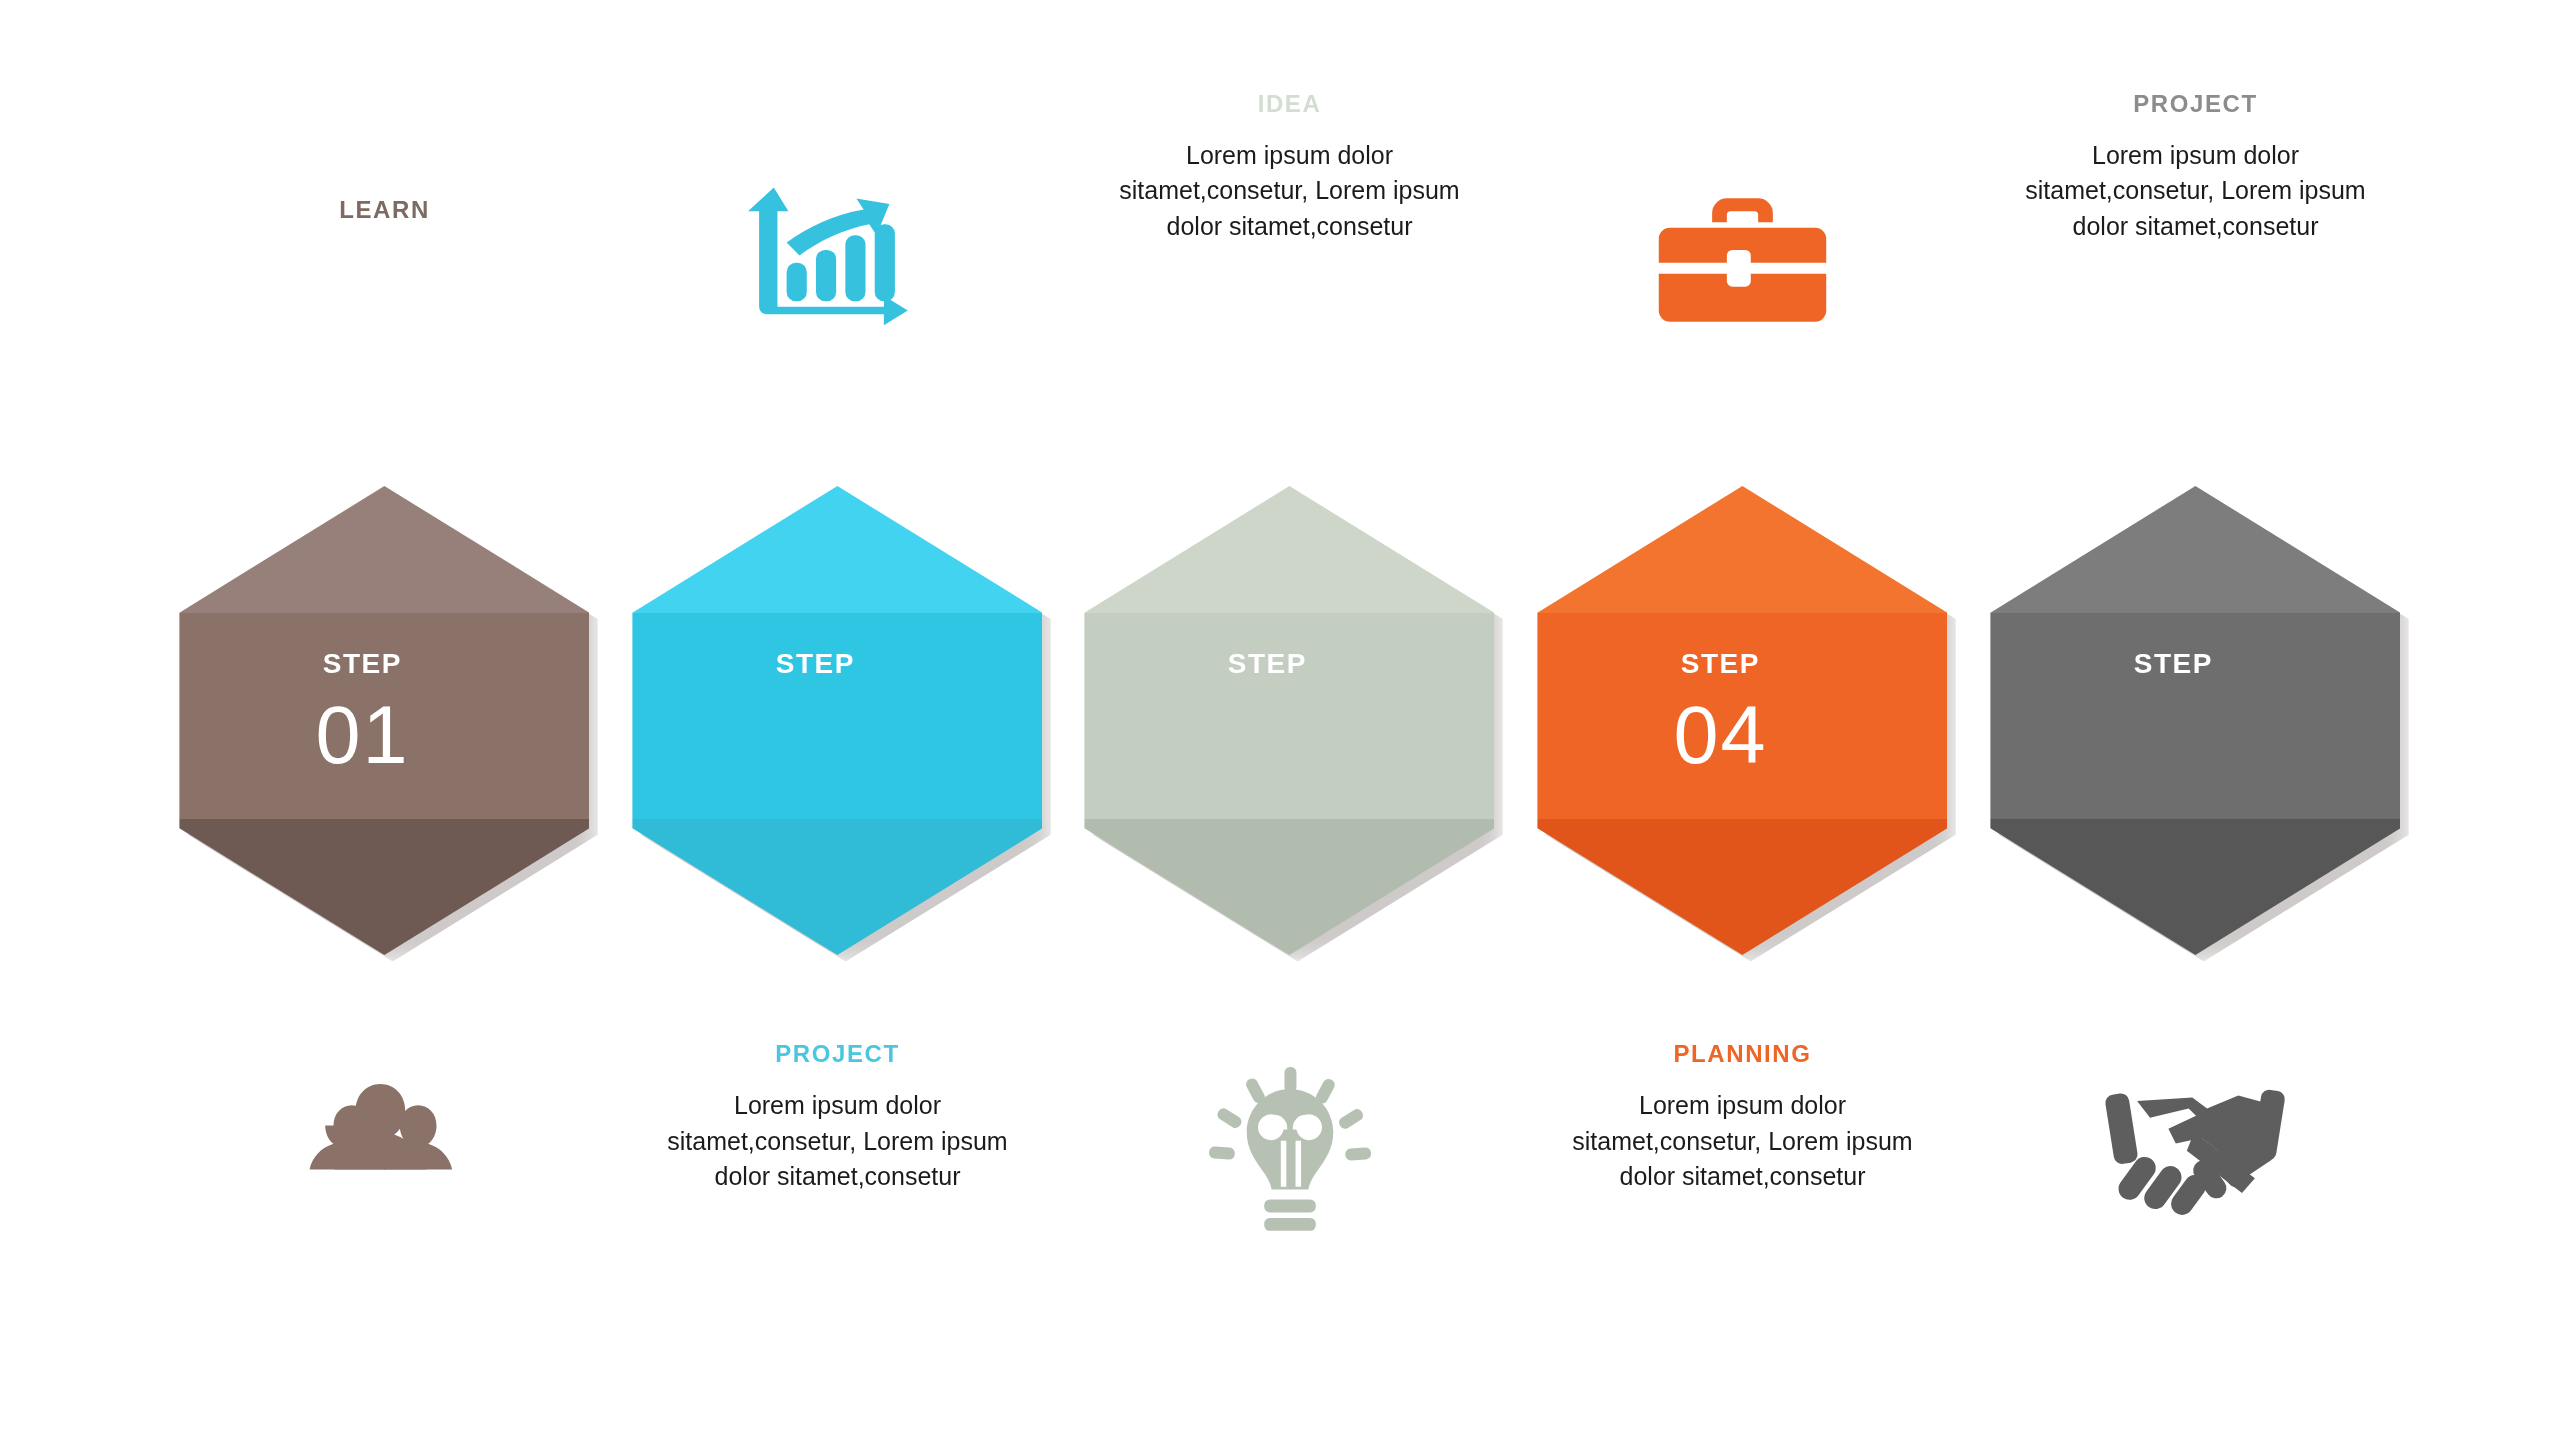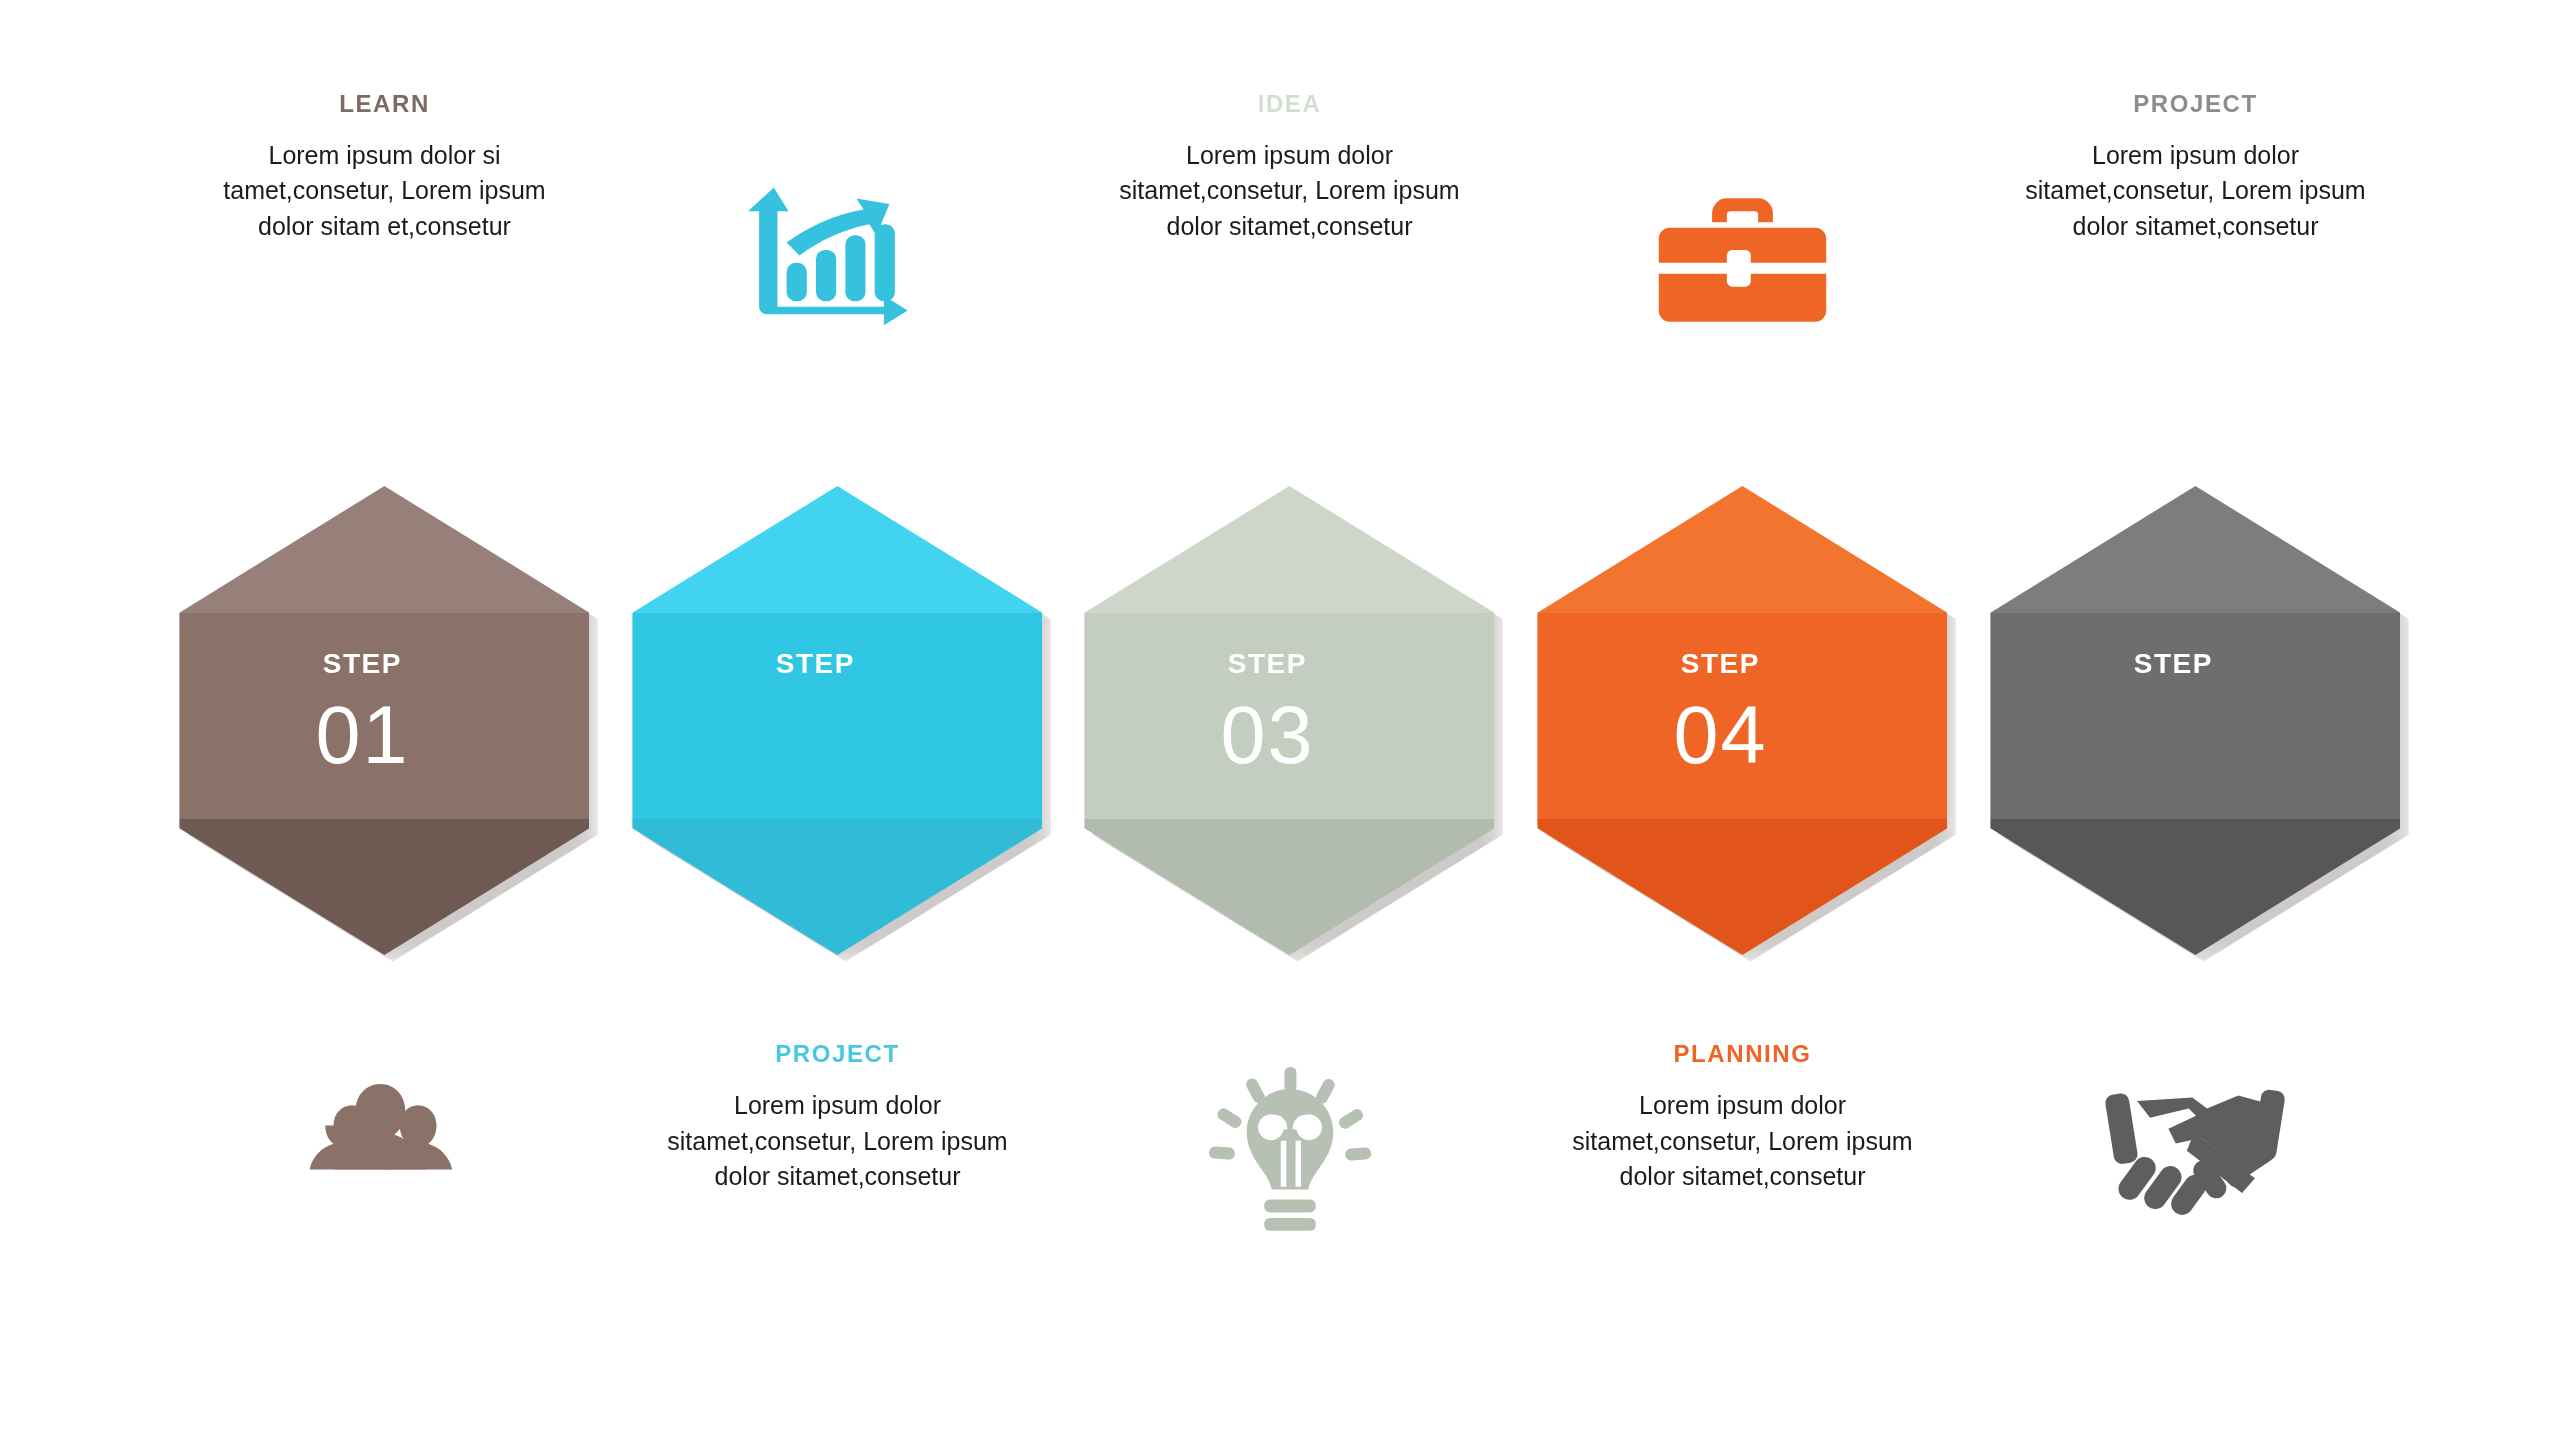--- a/index.html
+++ b/index.html
@@ -137,21 +137,20 @@
         <div class="hex">
           <div class="band band-top" style="background:#97807a"></div>
           <div class="band band-mid" style="background:#8a7268"></div>
           <div class="band band-bottom" style="background:#6e5a52"></div>
         </div>
         <div class="hex-label step-word">STEP</div>
         <div class="hex-label step-num">01</div>
       </div>
       <div class="txt-block above">
         <div class="txt-title" style="color:#7d6a62">LEARN</div>
-        <div class="txt-body">Lorem ipsum dolor si tamet,consetur, Lorem ipsum dolor sitam et,consetur</div>
       </div>
       <div class="icon-slot below">
         <svg width="184" height="129" viewBox="0 0 200 140">
           <g fill="#8a7268">
             <path d="M44 46c0-13 9-22 20-22s20 9 20 22c0 9-4 16-9 20 13 4 23 14 26 28H18c3-14 13-24 26-28-5-4-9-11-9-20z"></path>
             <path d="M116 46c0-13 9-22 20-22s20 9 20 22c0 9-4 16-9 20 13 4 23 14 26 28h-74c3-14 13-24 26-28-5-4-9-11-9-20z"></path>
             <path d="M68 30c0-17 12-29 27-29s27 12 27 29c0 12-5 21-12 26 18 6 31 20 35 38H45c4-18 17-32 35-38-7-5-12-14-12-26z"></path>
           </g>
         </svg>
       </div>
@@ -185,21 +184,20 @@
     </div>
     <div class="col" style="left: 1078px;">
       <div class="hex-wrap">
         <div class="hex-shadow"></div>
         <div class="hex">
           <div class="band band-top" style="background:#cdd6c9"></div>
           <div class="band band-mid" style="background:#c3cdc0"></div>
           <div class="band band-bottom" style="background:#b2bcae"></div>
         </div>
         <div class="hex-label step-word">STEP</div>
-        <div class="hex-label step-num">03</div>
       </div>
       <div class="txt-block above">
         <div class="txt-title" style="color:#d4ddd2">IDEA</div>
         <div class="txt-body">Lorem ipsum dolor sitamet,consetur, Lorem ipsum dolor sitamet,consetur</div>
       </div>
       <div class="icon-slot below">
         <svg width="162" height="166" viewBox="0 0 176 180">
           <g fill="#b7c1b3">
             <rect x="82" y="2" width="13" height="28" rx="6"></rect>
             <rect x="44" y="14" width="13" height="28" rx="6" transform="rotate(-28 50 28)"></rect>

